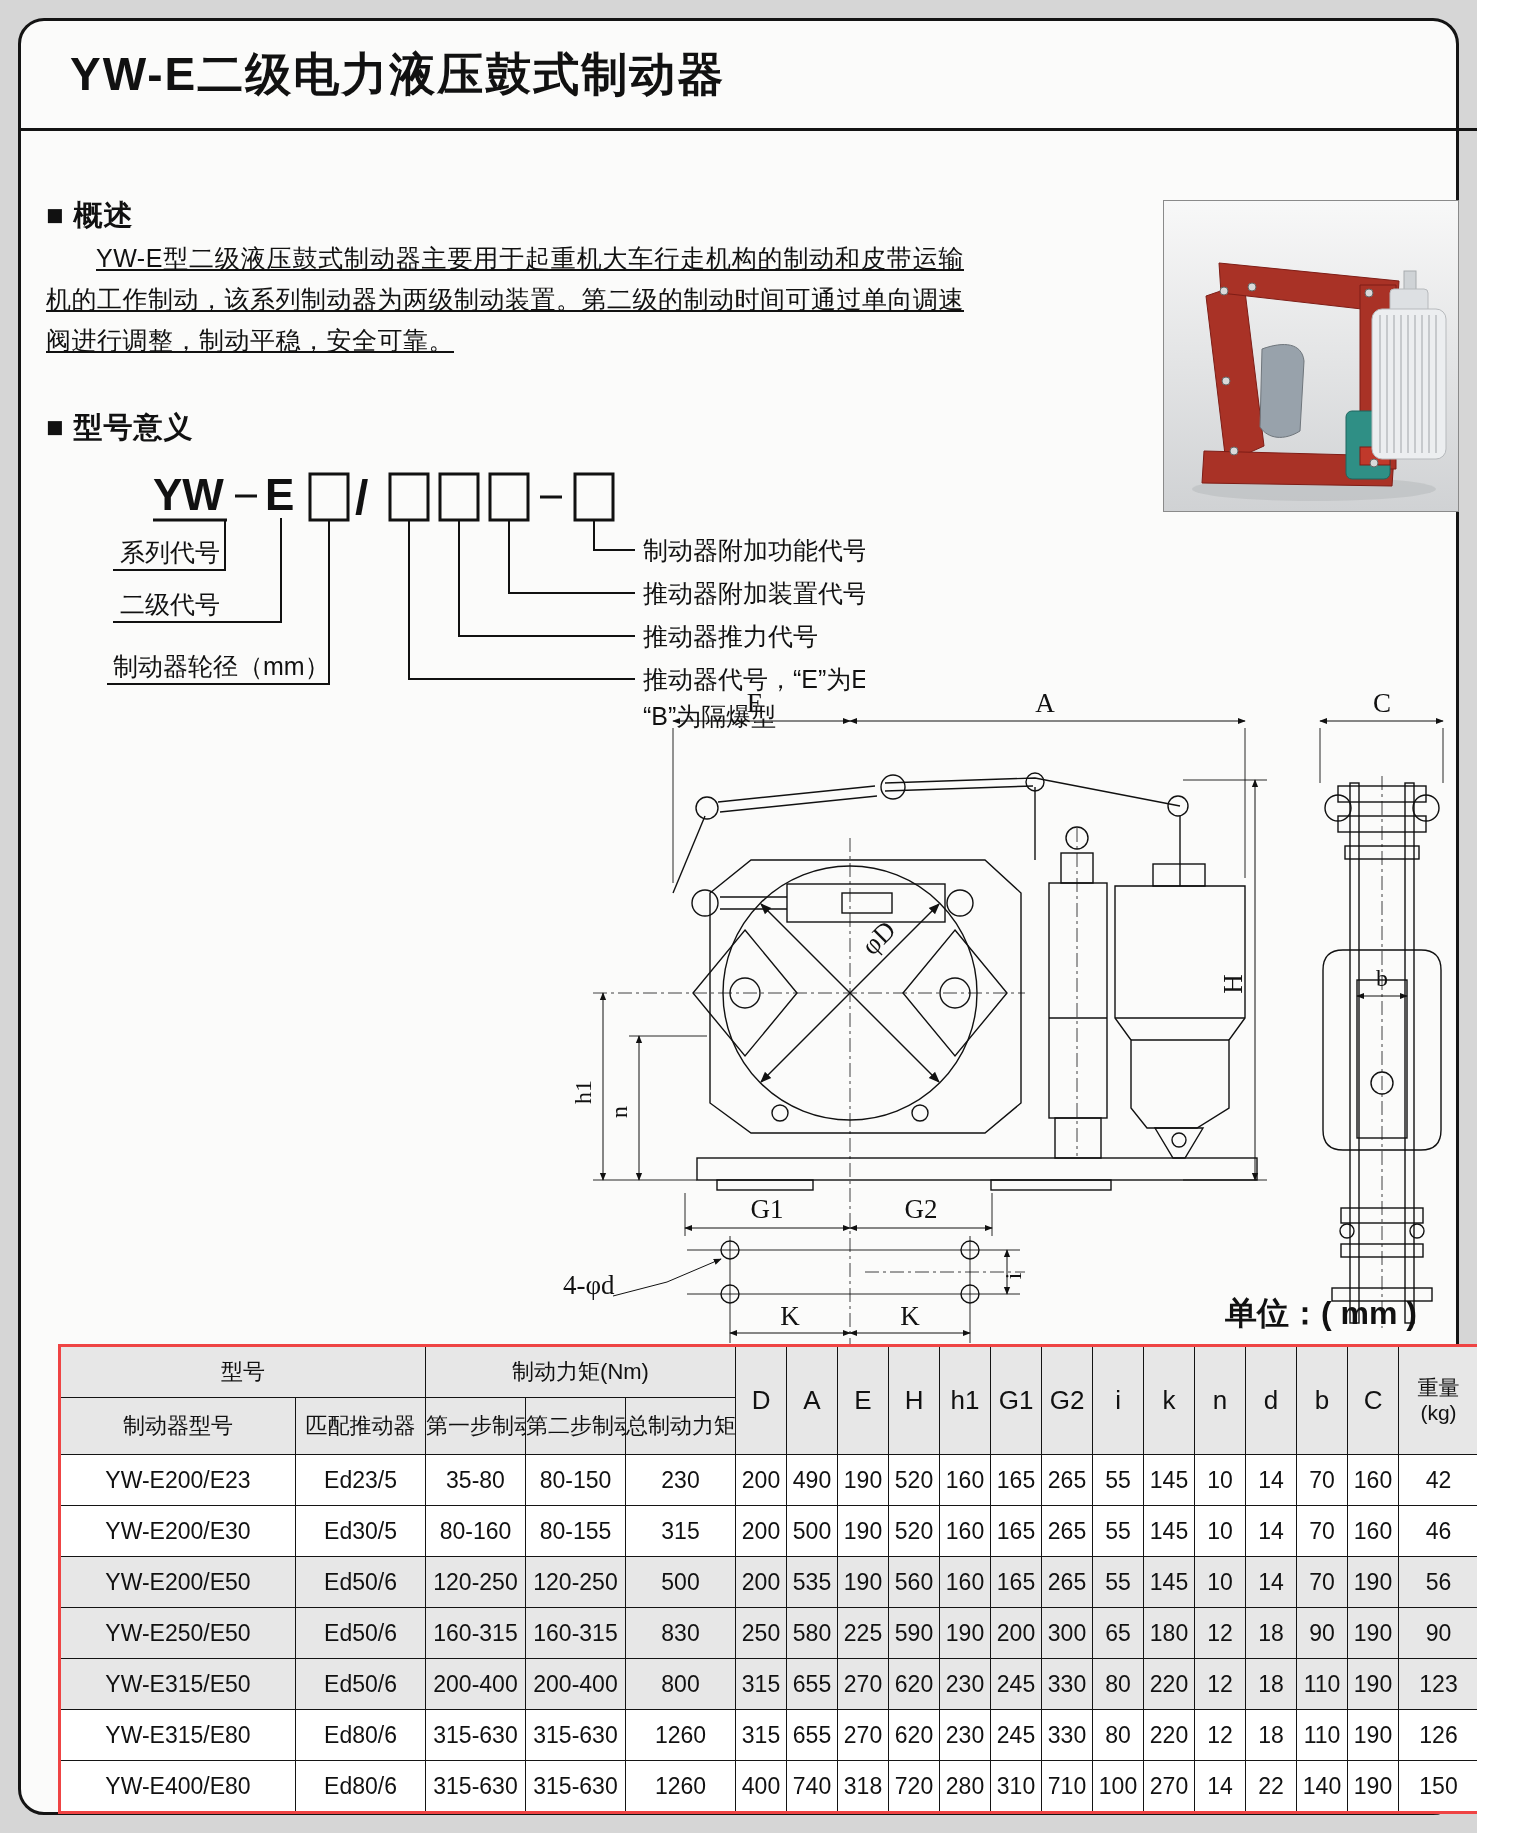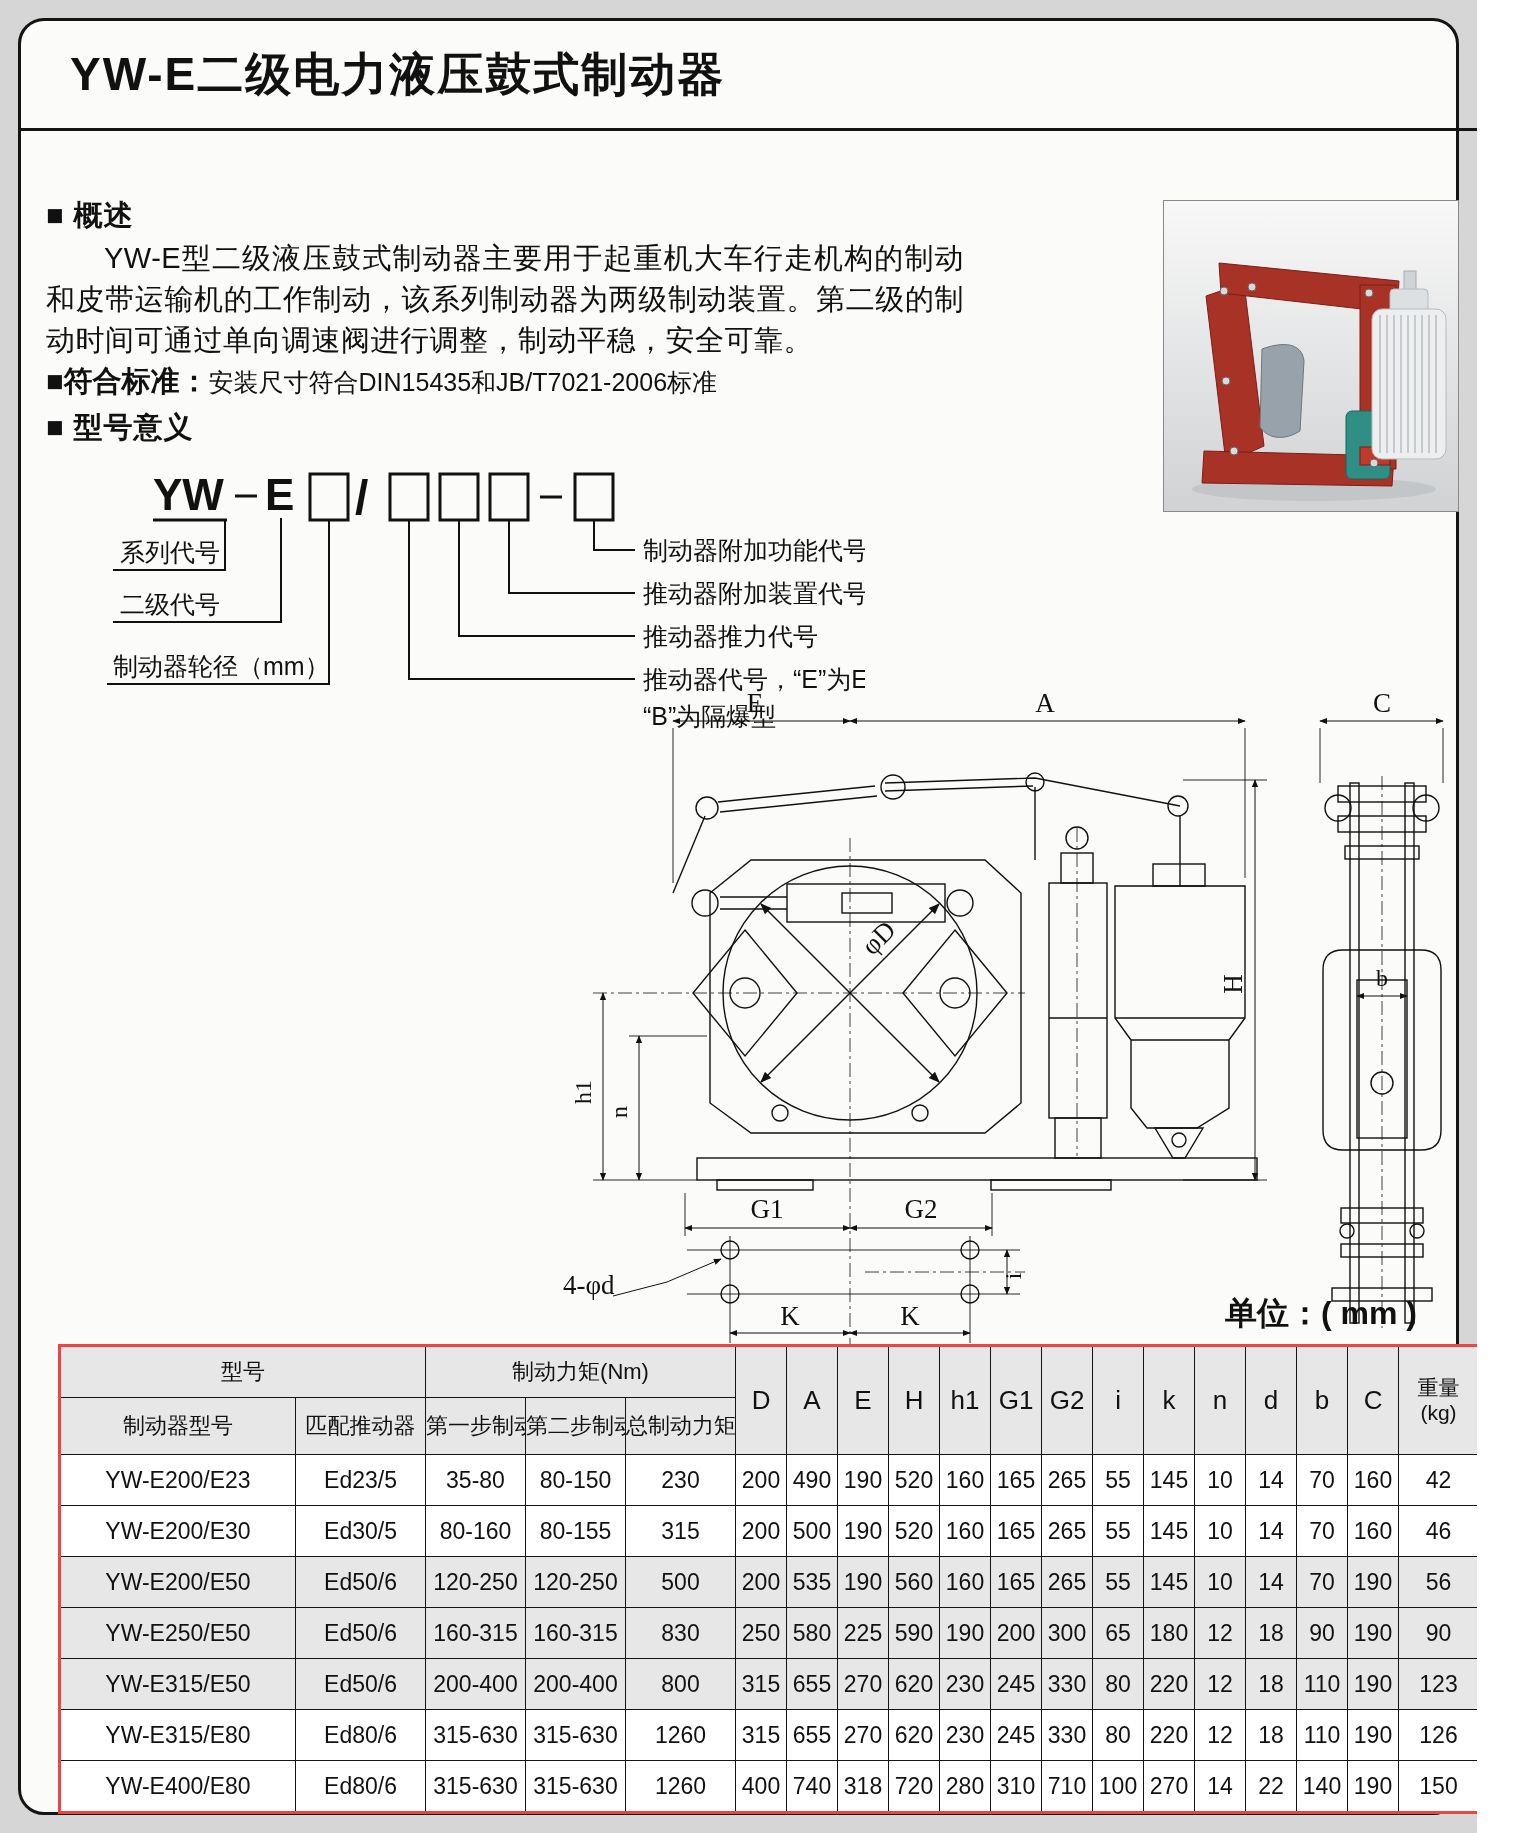--- a/index.html
+++ b/index.html
@@ -5,22 +5,22 @@
   html,body{margin:0;padding:0;}
   .stage{position:relative;width:1477px;height:1833px;background:#d6d6d6;overflow:hidden;
          font-family:"Liberation Sans",sans-serif;color:#111;}
   .sheet{position:absolute;left:18px;top:18px;right:18px;bottom:18px;
          border:3px solid #141414;border-radius:26px;background:#fbfbfa;}
   .abs{position:absolute;}
   .title{left:70px;top:44px;font-size:46px;font-weight:bold;letter-spacing:2px;}
   .divider{left:18px;top:128px;width:1500px;height:3px;background:#141414;}
   .h2{font-size:29px;font-weight:bold;letter-spacing:1px;}
   .h-overview{left:46px;top:196px;text-align:center;}
-  .para{left:46px;top:238px;width:918px;font-size:29px;line-height:41px;
-        text-indent:2em;text-align:justify;letter-spacing:0.5px;}
+  .para{left:46px;top:238px;width:918px;font-size:25px;line-height:41px;
+        text-indent:2em;text-align:justify;letter-spacing:0.5px;text-decoration:underline;}
   .std-line{left:46px;top:362px;font-size:25px;}
   .std-line b{font-size:29px;}
   .h-model{left:46px;top:408px;}
   .h-params{left:82px;top:1280px;}
   .unit-note{left:1225px;top:1292px;font-size:32px;font-weight:bold;}
   .photo{left:1163px;top:200px;width:296px;height:312px;border:1px solid #8a8a8a;
          background:#f2f2f2;box-sizing:border-box;}
   svg text{fill:#111;}
   .cad{font-family:"Liberation Serif",serif;font-size:27px;}
   .cadsm{font-family:"Liberation Serif",serif;font-size:24px;}
@@ -51,21 +51,20 @@
 
 <div class="stage">
   <div class="sheet"></div>
 
   <div class="abs title">YW-E二级电力液压鼓式制动器</div>
   <div class="abs divider"></div>
 
   <div class="abs h2 h-overview">■ 概述</div>
   <div class="abs para">YW-E型二级液压鼓式制动器主要用于起重机大车行走机构的制动和皮带运输机的工作制动，该系列制动器为两级制动装置。第二级的制动时间可通过单向调速阀进行调整，制动平稳，安全可靠。</div>
 
-  <div class="abs std-line"><b>■符合标准</b><b>：</b><span>安装尺寸符合DIN15435和JB/T7021-2006标准</span></div>
 
   <div class="abs h2 h-model">■ 型号意义</div>
 
   <svg class="abs" style="left:95px;top:462px;width:770px;height:278px" viewBox="0 0 770 278">
     <g class="codebox">
       <line x1="58" y1="58" x2="132" y2="58"></line>
       <line x1="140" y1="34" x2="162" y2="34"></line>
       <rect x="215" y="12" width="38" height="46"></rect>
       <rect x="295" y="12" width="38" height="46"></rect>
       <rect x="345" y="12" width="38" height="46"></rect>

